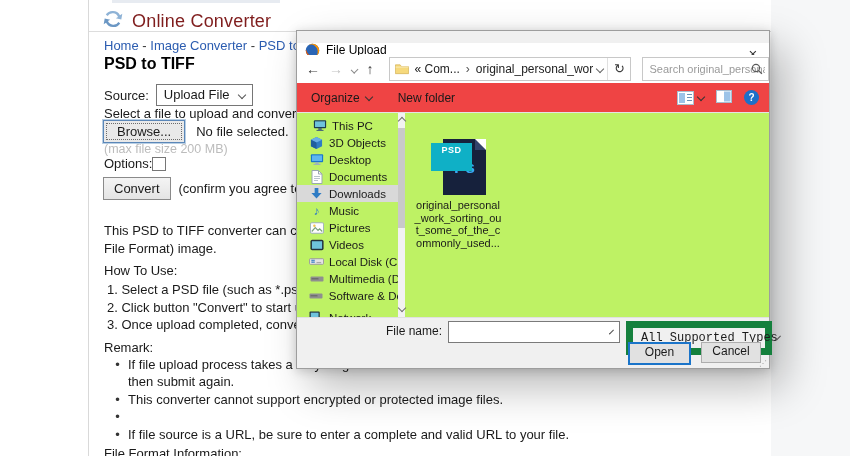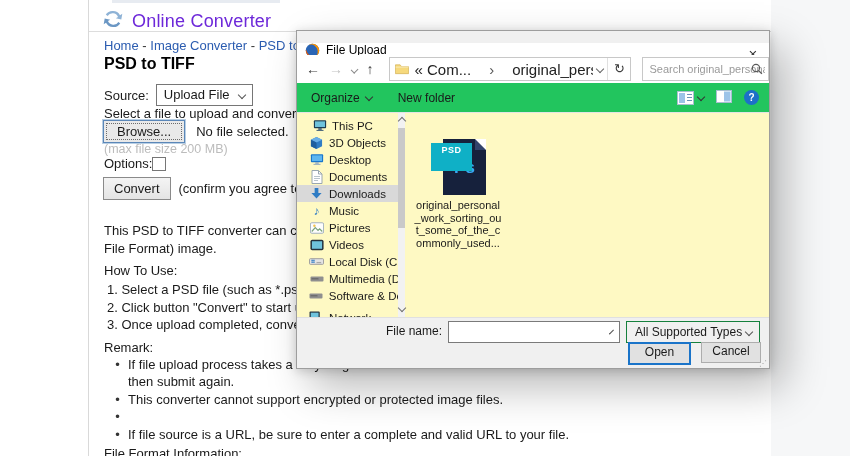--- a/index.html
+++ b/index.html
@@ -7,21 +7,21 @@
        font-family:"Liberation Sans",sans-serif;color:#1a1a1a;}
   .abs{position:absolute;}
   .nowrap{white-space:nowrap;}
 
   
   #left-border{left:88px;top:0;width:1px;height:456px;background:#d9d9d9;}
   #header-divider{left:89px;top:31px;width:683px;height:1px;background:#ddd;}
   #right-panel{left:771px;top:0;width:79px;height:456px;background:#f6f7f8;z-index:2;}
   #top-artifact{left:112px;top:0;width:168px;height:3px;background:#e7ebf1;}
   #logo-row{left:101px;top:7px;display:flex;align-items:center;gap:7px;}
-  #logo-text{font-size:18px;color:#6d28d9;letter-spacing:.2px;}
+  #logo-text{font-size:18px;color:#7f1d1d;letter-spacing:.2px;}
   #breadcrumb{left:104px;top:38px;font-size:13px;}
   #breadcrumb a{color:#2b5cb0;text-decoration:none;}
   .crumb-sep{color:#333;}
   #page-title{left:104px;top:55px;font-size:16px;font-weight:bold;color:#000;}
   #source-row{left:104px;top:84px;font-size:13px;display:flex;align-items:center;gap:7px;}
   .select-box{border:1px solid #767676;background:#fff;padding:2px 22px 3px 7px;position:relative;font-size:13px;}
   .chev{display:inline-block;width:5px;height:5px;border-right:1.4px solid #555;border-bottom:1.4px solid #555;transform:rotate(45deg);}
   .select-box .chev{position:absolute;right:7px;top:7px;}
   #select-file-label{left:104px;top:106px;font-size:13px;}
   #browse-row{left:103px;top:120px;display:flex;align-items:center;gap:11px;font-size:13px;}
@@ -47,32 +47,32 @@
   #dialog{left:296px;top:30px;width:472px;height:337px;background:#f0f0f0;border:1px solid #9d9d9d;
           box-shadow:14px 18px 40px rgba(0,0,0,.28), 0 2px 10px rgba(0,0,0,.18);z-index:10;font-size:12px;}
   #titlebar{position:absolute;left:0;top:12px;right:0;height:24px;background:#fff;display:flex;align-items:flex-start;padding:0 0 0 8px;}
   #dialog-title{margin-left:6px;font-size:12px;color:#000;flex:1;}
   #close-button{width:32px;height:24px;text-align:center;line-height:22px;font-size:15px;color:#333;}
   #nav-row{position:absolute;left:0;top:24px;right:0;height:28px;background:#fff;display:flex;align-items:center;padding-left:9px;}
   .nav-arrow{font-size:14px;color:#3b3b3b;margin-right:9px;}
   .nav-arrow.disabled{color:#c2c2c2;}
   .mini-chev{margin:2px 9px 0 0;border-color:#8a8a8a;}
   #address-box{margin-left:7px;width:240px;height:22px;border:1px solid #c8c8c8;background:#fff;display:flex;align-items:center;}
-  #address-crumbs{flex:1;display:flex;align-items:flex-start;gap:18px;padding-left:5px;font-size:15px;color:#222;overflow:hidden;white-space:nowrap;}
+  #address-crumbs{flex:1;display:flex;align-items:flex-start;gap:6px;padding-left:5px;font-size:12px;color:#222;overflow:hidden;white-space:nowrap;}
   #addr-chev{margin:0 4px;border-color:#666;}
   #refresh-seg{width:22px;height:22px;border-left:1px solid #e0e0e0;text-align:center;line-height:21px;font-size:13px;color:#3b3b3b;}
   #search-box{margin-left:11px;width:140px;height:22px;border:1px solid #c8c8c8;background:#fff;position:relative;display:flex;align-items:center;}
   #search-input{border:none;outline:none;width:116px;font-size:11px;padding:0 0 0 6px;font-family:"Liberation Sans",sans-serif;color:#444;}
   #search-input::placeholder{color:#9a9a9a;}
-  #toolbar-row{position:absolute;left:0;top:52px;right:0;height:29px;background:#22c55e;display:flex;align-items:center;padding:0 10px 0 14px;}
+  #toolbar-row{position:absolute;left:0;top:52px;right:0;height:29px;background:#ef4444;display:flex;align-items:center;padding:0 10px 0 14px;}
   #organize-button{display:flex;align-items:center;gap:6px;color:#1a1a1a;}
   #new-folder-button{margin-left:26px;color:#1a1a1a;}
   #toolbar-right{margin-left:auto;display:flex;align-items:center;gap:12px;}
   #toolbar-divider{position:absolute;left:0;top:81px;right:0;height:1px;background:#e4e4e4;}
-  #content{position:absolute;left:0;top:82px;right:0;height:204px;background:#fef9c3;}
+  #content{position:absolute;left:0;top:82px;right:0;height:204px;background:#bef264;}
 
   
   #sidebar{position:absolute;left:0;top:0;width:108px;bottom:0;overflow:hidden;}
   .sb-row{position:absolute;left:0;width:106px;height:17px;display:flex;align-items:center;font-size:11.5px;color:#1a1a1a;}
   .sb-row .sb-ic{width:17px;display:inline-flex;justify-content:center;}
   .sb-root{padding-left:14px;} .sb-child{padding-left:11px;} .sb-net{padding-left:11px;}
   .sb-sel{background:#d9d9d9;}
   .sb-lb{margin-left:4px;white-space:nowrap;overflow:hidden;}
   #sb-scroll-track{position:absolute;left:101px;top:0;width:7px;height:204px;background:#f2f2f2;}
   #sb-scroll-thumb{position:absolute;left:101px;top:15px;width:7px;height:100px;background:#c9c9c9;}
@@ -90,22 +90,22 @@
   #psd-banner{position:absolute;left:0;top:4px;width:41px;height:28px;background:#0fb0c6;color:#fff;
               font-size:9px;font-weight:bold;text-align:center;line-height:14px;letter-spacing:.5px;}
   #file-label{position:absolute;left:-5px;top:86px;width:110px;text-align:center;font-size:11px;line-height:12.5px;color:#1a1a1a;}
 
   
   #footer{position:absolute;left:0;top:286px;right:0;height:50px;background:#f0f0f0;border-top:1px solid #e0e0e0;}
   #file-name-label{position:absolute;left:89px;top:6px;font-size:12px;}
   #file-name-combo{position:absolute;left:151px;top:3px;width:170px;height:20px;background:#fff;border:1px solid #7a7a7a;display:flex;align-items:center;}
   #file-name-input{flex:1;border:none;outline:none;font-size:12px;padding-left:5px;font-family:"Liberation Sans",sans-serif;}
   .combo-chev{margin-right:7px;border-color:#555;}
-  #file-type-select{position:absolute;left:329px;top:3px;width:132px;height:20px;background:#f0f0f0;border:1px solid #15803d;
-                    display:flex;align-items:center;font-size:12px;}
+  #file-type-select{position:absolute;left:329px;top:3px;width:132px;height:20px;background:#f0f0f0;border:7px solid #15803d;
+                    display:flex;align-items:center;font-size:12px;font-family:Liberation Mono, monospace;}
   #file-type-select span.val{flex:1;padding-left:8px;white-space:nowrap;}
   #open-button{position:absolute;left:331px;top:24px;width:59px;height:19px;background:#e1e1e1;border:2px solid #1a74c9;
                font-size:12px;text-align:center;line-height:16px;}
   #cancel-button{position:absolute;left:404px;top:24px;width:58px;height:19px;background:#e1e1e1;border:1px solid #adadad;
                  font-size:12px;text-align:center;line-height:17px;}
   #resize-grip{position:absolute;right:2px;top:42px;width:8px;height:8px;color:#9a9a9a;font-size:8px;line-height:8px;}
 
   .help-circle{width:15px;height:15px;border-radius:50%;background:#1d70c8;color:#fff;font-size:10px;font-weight:bold;
                text-align:center;line-height:15px;}
 </style>

